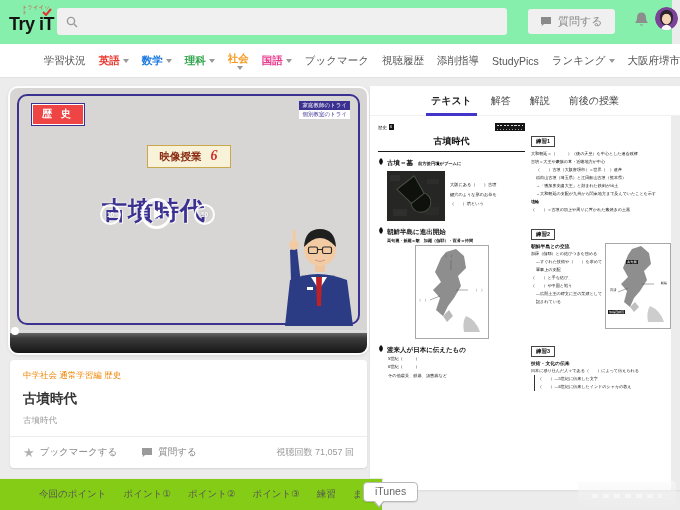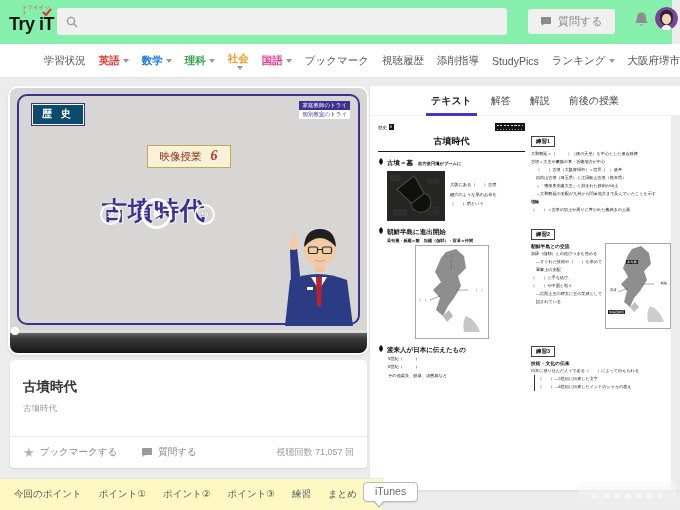--- a/index.html
+++ b/index.html
@@ -25,26 +25,26 @@
   
   .nav{position:absolute;top:44px;left:0;right:0;height:33px;background:#fff;border-bottom:1px solid #e2e2e2;display:flex;justify-content:flex-end;align-items:center;gap:13px;font-size:10.5px;color:#555;z-index:4;}
   .nav-item{display:flex;align-items:center;cursor:pointer;white-space:nowrap;}
   .nav-caret{display:inline-block;margin-left:3px;width:0;height:0;border-left:3px solid transparent;border-right:3px solid transparent;border-top:4px solid #999;}
   .c-red{color:#e8382f;font-weight:bold;} .c-blue{color:#1d7ae0;font-weight:bold;}
   .c-green{color:#2fa44c;font-weight:bold;} .c-orange{color:#f59b22;font-weight:bold;flex-direction:column;}
   .c-pink{color:#e83a8e;font-weight:bold;}
   
   .video-card{position:absolute;left:10px;top:88px;width:357px;height:265px;border-radius:8px;background:#d8d6d4;box-shadow:0 0 0 2px #fdfdfd,0 1px 4px rgba(0,0,0,.25);overflow:hidden;}
   .vframe{position:absolute;left:7px;right:7px;top:6px;bottom:28px;border:2px solid #3b3191;border-radius:10px;}
-  .subject-badge{position:absolute;left:22px;top:16px;background:#0c4a6e;color:#fff;font-size:10px;font-weight:bold;letter-spacing:3px;padding:2px 9px 3px;border:1px solid #fff;box-shadow:0 0 0 1px #3b3191;}
+  .subject-badge{position:absolute;left:22px;top:16px;background:#ef4444;color:#fff;font-size:10px;font-weight:bold;letter-spacing:3px;padding:2px 9px 3px;border:1px solid #fff;box-shadow:0 0 0 1px #3b3191;}
   .brand{position:absolute;right:17px;top:13px;text-align:center;font-size:5.5px;line-height:1.6;}
   .brand-top{display:block;background:#3b3191;color:#fff;padding:0 3px;}
   .brand-bottom{display:block;background:#fff;color:#3b3191;padding:0 3px;}
   .lesson-badge{position:absolute;left:50%;top:57px;transform:translateX(-50%);background:#f7f2d8;border:1px solid #c9a84d;padding:2px 12px 3px;display:flex;align-items:baseline;gap:9px;}
-  .lesson-badge .lb-label{font-size:10.5px;font-weight:normal;color:#8a2a10;}
+  .lesson-badge .lb-label{font-size:10.5px;font-weight:bold;color:#8a2a10;}
   .lesson-badge .lb-num{font-size:14px;font-style:italic;font-weight:bold;color:#d0302a;font-family:"Liberation Serif",serif;}
   .vtitle{position:absolute;left:28px;top:106px;width:232px;text-align:center;font-size:25px;font-weight:800;color:#3b3191;text-shadow:0 0 3px rgba(255,255,255,.9),1px 1px 0 rgba(255,255,255,.7);letter-spacing:1px;}
   .skip-circle{position:absolute;width:17px;height:17px;border:2.5px solid rgba(255,255,255,.95);border-radius:50%;color:#fff;font-size:6.5px;font-weight:bold;display:flex;align-items:center;justify-content:center;cursor:pointer;text-shadow:0 0 2px rgba(0,0,0,.25);}
   .skip-l{left:90px;top:116px;} .skip-r{left:184px;top:116px;}
   .play-circle{position:absolute;left:131px;top:110px;width:25px;height:25px;border:3px solid rgba(255,255,255,.97);border-radius:50%;display:flex;align-items:center;justify-content:center;cursor:pointer;}
   .play-tri{width:0;height:0;border-left:8px solid #fff;border-top:5px solid transparent;border-bottom:5px solid transparent;margin-left:2px;}
   .teacher{position:absolute;right:8px;bottom:27px;}
   
   .controls{position:absolute;left:0;right:0;bottom:0;height:23px;background:linear-gradient(180deg,#808080 0%,#3c3c3c 35%,#161616 100%);}
   .progress{position:absolute;top:0;left:0;right:0;height:2.5px;background:rgba(255,255,255,.75);cursor:pointer;}
@@ -60,21 +60,21 @@
   .info-body{padding:10px 13px 0;}
   .breadcrumb{font-size:8.5px;color:#f08300;}
   .info-title{font-size:13.5px;font-weight:bold;color:#333;margin-top:8px;}
   .info-sub{font-size:8.5px;color:#9a9a9a;margin-top:7px;}
   .info-footer{position:absolute;left:0;right:0;bottom:0;height:31px;border-top:1px solid #ececec;display:flex;align-items:center;gap:6px;padding:0 13px;font-size:9.5px;color:#888;}
   .if-btn{display:flex;align-items:center;gap:5px;cursor:pointer;}
   .if-gap{width:12px;}
   .star-ic{color:#b2b2b2;font-size:13px;line-height:1;}
   .views{margin-left:auto;font-size:9px;color:#9a9a9a;}
   
-  .bottom-bar{position:absolute;left:0;top:478px;width:368px;height:31px;background:#fef9c3;border-top:1px solid #e7e7e7;border-right:1px solid #e7e7e7;display:flex;align-items:center;gap:17px;padding-left:14px;font-size:9.5px;color:#555;z-index:3;}
+  .bottom-bar{position:absolute;left:0;top:478px;width:368px;height:31px;background:#84cc16;border-top:1px solid #e7e7e7;border-right:1px solid #e7e7e7;display:flex;align-items:center;gap:17px;padding-left:14px;font-size:9.5px;color:#555;z-index:3;justify-content:flex-end;}
   .btab{cursor:pointer;white-space:nowrap;}
   
   .panel{position:absolute;left:370px;top:86px;width:310px;height:404px;background:#fff;box-shadow:0 1px 2px rgba(0,0,0,.08);}
   .panel-tabs{height:29px;display:flex;justify-content:center;align-items:center;gap:15px;font-size:10px;color:#444;border-bottom:1px solid #f1f1f1;}
   .ptab{cursor:pointer;position:relative;padding:0 2px;}
   .ptab.active{font-weight:bold;color:#222;}
   .ptab.active::after{content:"";position:absolute;left:-3px;right:-3px;bottom:-8px;height:3px;background:#4335c8;}
   .doc{position:absolute;top:30px;left:0;right:9px;bottom:0;background:#fff;overflow:hidden;cursor:default;}
   .doc-edge{position:absolute;top:30px;right:0;width:9px;bottom:0;background:#ececec;}
   
@@ -246,20 +246,21 @@
 
   <div class="controls">
     <div class="progress">
         <div class="scrubber"></div>
       </div>
   </div>
 </div>
 
 <div class="info-card">
   <div class="info-body">
+    <div class="breadcrumb">中学社会 通常学習編 歴史</div>
     <div class="info-title">古墳時代</div>
     <div class="info-sub">古墳時代</div>
   </div>
   <div class="info-footer">
     <span class="if-btn">
       <span class="star-ic">★</span>
       <span>ブックマークする</span>
     </span>
     <span class="if-gap"></span>
     <span class="if-btn">

